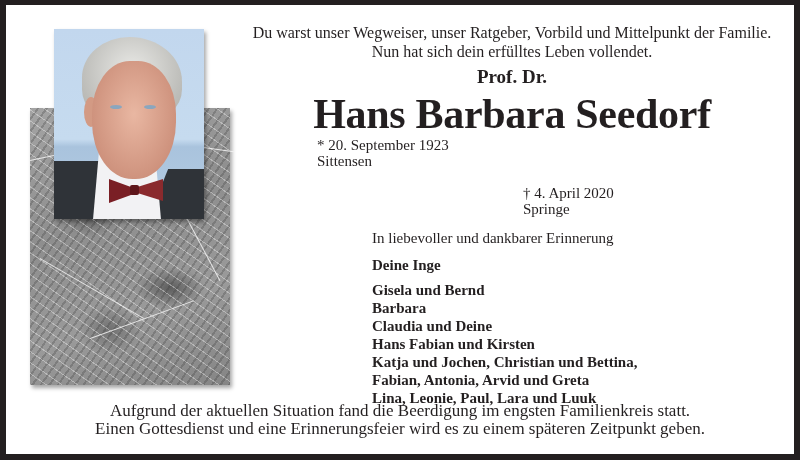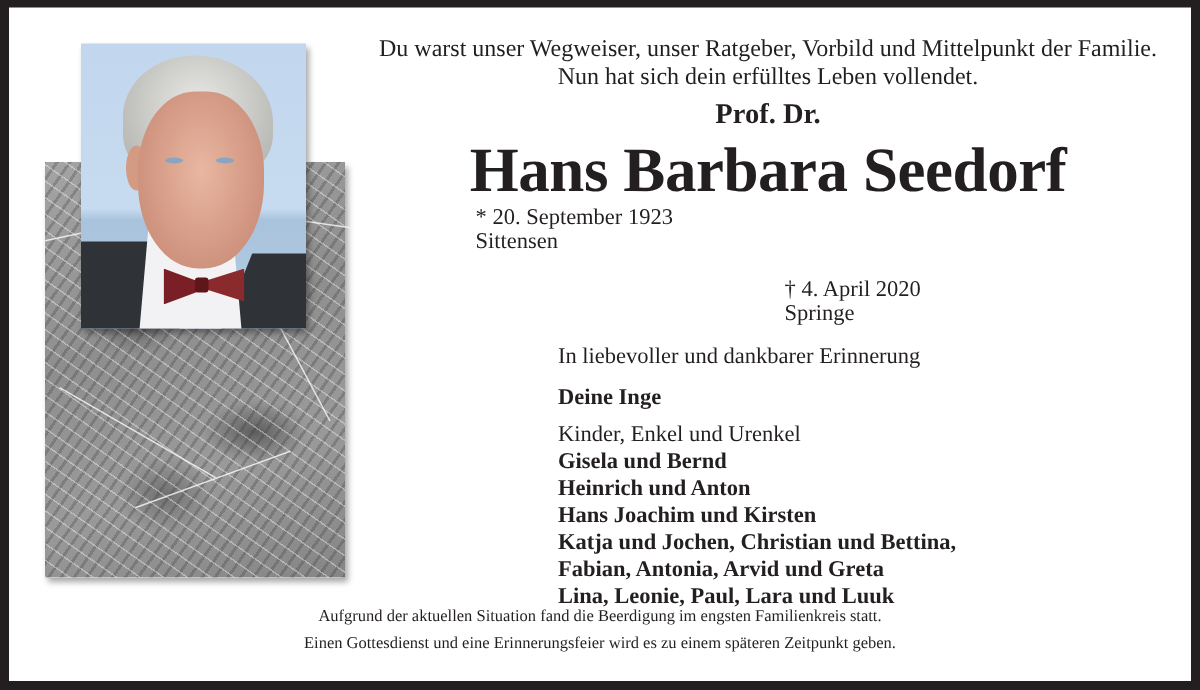--- a/index.html
+++ b/index.html
@@ -45,21 +45,21 @@
   .title { top: 61px; font-size: 19px; font-weight: bold; line-height: 22px; }
   .name { top: 86px; font-size: 42px; font-weight: bold; line-height: 46px; letter-spacing: -0.3px; }
   .dates { position: absolute; top: 132px; font-size: 15px; line-height: 16px; text-align: left; }
   .birth { left: 311px; width: 160px; }
   .death { left: 517px; width: 160px; margin-top: 48px; }
   .list { position: absolute; left: 366px; top: 187px; font-size: 15px; margin-top: 37px; }
   .list .line { line-height: 18px; white-space: nowrap; }
   .list .bold { font-weight: bold; }
   .memory { margin-bottom: 9px; }
   .wife { margin-bottom: 7px; }
-  .footer { top: 397px; left: 0; width: 788px; font-size: 11px; line-height: 18px; }
+  .footer { top: 397px; left: 0; width: 788px; font-size: 17px; line-height: 18px; }
 </style>
 </head>
 <body>
 
 <div class="frame">
 
   <div class="map">
     <div class="road" style="left:0;top:52px;width:120px;transform:rotate(-12deg);"></div>
     <div class="road" style="left:95px;top:28px;width:110px;transform:rotate(8deg);"></div>
     <div class="road" style="left:120px;top:40px;width:150px;transform:rotate(62deg);"></div>
@@ -94,24 +94,24 @@
     <div>Sittensen</div>
   </div>
   <div class="dates death">
     <div>† 4. April 2020</div>
     <div>Springe</div>
   </div>
 
   <div class="list">
     <div class="line memory">In liebevoller und dankbarer Erinnerung</div>
     <div class="line bold wife">Deine Inge</div>
-    <div class="line">Kinder, Enkel und Urenkel</div>
     <div class="line bold">Gisela und Bernd</div>
-    <div class="line bold">Heinrich und Anton</div>
-    <div class="line bold">Hans Joachim und Kirsten</div>
+    <div class="line bold">Barbara</div>
+    <div class="line bold">Claudia und Deine</div>
+    <div class="line bold">Hans Fabian und Kirsten</div>
     <div class="line bold">Katja und Jochen, Christian und Bettina,</div>
     <div class="line bold">Fabian, Antonia, Arvid und Greta</div>
     <div class="line bold">Lina, Leonie, Paul, Lara und Luuk</div>
   </div>
 
   <div class="text-block footer">
     <div>Aufgrund der aktuellen Situation fand die Beerdigung im engsten Familienkreis statt.</div>
     <div>Einen Gottesdienst und eine Erinnerungsfeier wird es zu einem späteren Zeitpunkt geben.</div>
   </div>
 </div>

